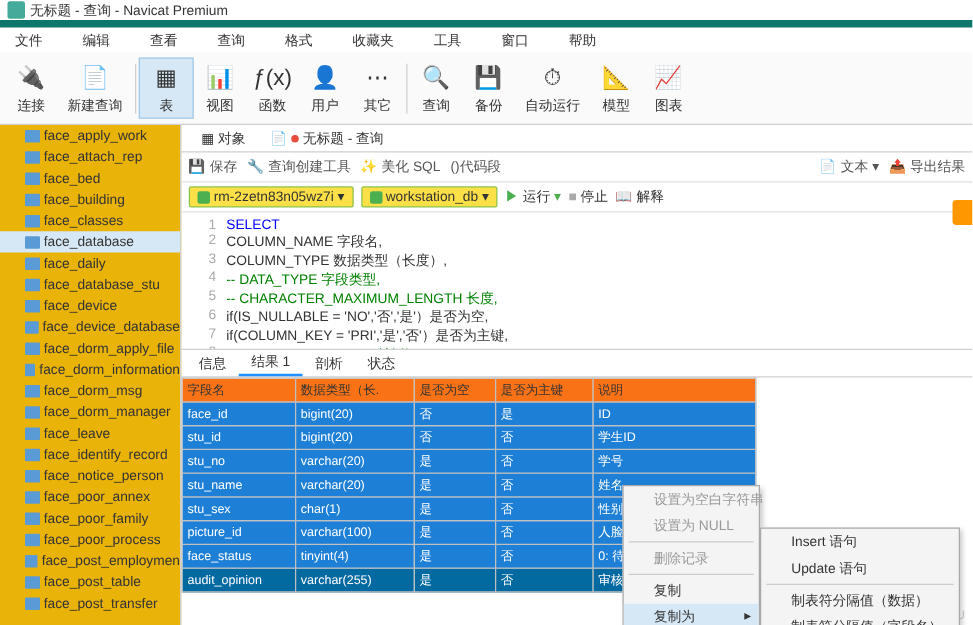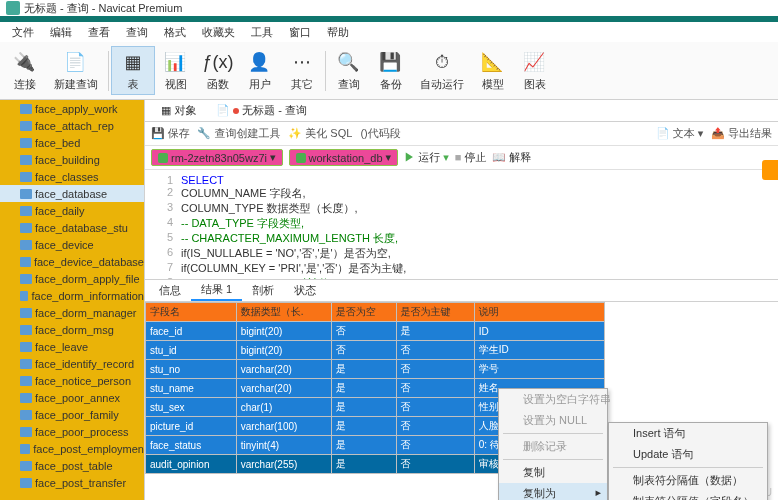--- a/index.html
+++ b/index.html
@@ -1,38 +1,38 @@
 <!DOCTYPE html>
 <html><head>
 <meta charset="utf-8">
 <style>
 *{margin:0;padding:0;box-sizing:border-box;font-family:"Microsoft YaHei",Arial,sans-serif;font-size:11px;color:#333}
 body{background:#fff;width:778px;height:500px;overflow:hidden;position:relative}
 .titlebar{height:22px;background:#fff;display:flex;align-items:center;padding:0 6px;border-bottom:6px solid #0f766e}
 .titlebar .ico{width:14px;height:14px;background:#4a9;border-radius:2px;margin-right:4px}
-.menubar{height:20px;display:flex;align-items:center;padding:0 6px;gap:4px}
+.menubar{height:20px;display:flex;align-items:center;padding:0 6px;gap:20px}
 .menubar span{padding:0 6px;cursor:default}
 .toolbar{height:58px;display:flex;align-items:center;padding:0 4px;border-bottom:1px solid #d0d0d0;background:#fafafa}
 .tb-item{display:flex;flex-direction:column;align-items:center;padding:2px 8px;min-width:40px;cursor:pointer}
 .tb-item.active{background:#d6e8f5;border:1px solid #a0c8e8}
 .tb-ico{width:26px;height:26px;margin-bottom:2px;display:flex;align-items:center;justify-content:center;font-size:18px}
 .tb-sep{width:1px;height:40px;background:#d0d0d0;margin:0 2px}
 .main{display:flex;height:400px}
 .sidebar{width:145px;border-right:1px solid #d0d0d0;overflow:hidden;background:#eab308}
 .tree-item{display:flex;align-items:center;height:17px;padding-left:20px;cursor:pointer;white-space:nowrap}
 .tree-item.sel{background:#d6e8f5}
 .tree-ico{width:12px;height:10px;background:#5b9bd5;margin-right:3px;border-radius:1px}
 .content{flex:1;display:flex;flex-direction:column;overflow:hidden}
 .tabbar{height:22px;display:flex;align-items:center;padding-left:8px;gap:4px;border-bottom:1px solid #d0d0d0}
 .tabbar .tab{padding:2px 8px;display:flex;align-items:center;gap:3px}
 .tabbar .dot{width:6px;height:6px;background:#e74c3c;border-radius:50%}
 .actionbar{height:24px;display:flex;align-items:center;padding:0 6px;gap:8px;border-bottom:1px solid #e0e0e0}
 .actionbar span{cursor:pointer;color:#555}
 .connbar{height:24px;display:flex;align-items:center;padding:0 6px;gap:6px;border-bottom:1px solid #e0e0e0}
-.conn-box{background:#ec4899;border:1px solid #8bc34a;padding:1px 6px;display:flex;align-items:center;gap:3px;border-radius:2px}
+.conn-box{background:#fde047;border:1px solid #8bc34a;padding:1px 6px;display:flex;align-items:center;gap:3px;border-radius:2px}
 .conn-ico{width:10px;height:10px;background:#4caf50;border-radius:2px}
 .editor{height:110px;padding:4px 8px;font-family:Consolas,monospace;border-bottom:1px solid #d0d0d0;overflow:hidden;position:relative}
 .editor .ln{display:flex}
 .editor .num{width:20px;color:#aaa;text-align:right;margin-right:8px;user-select:none}
 .kw{color:#0000ff}
 .cm{color:#008000}
 .resulttabs{height:22px;display:flex;align-items:center;border-bottom:1px solid #d0d0d0;padding-left:4px}
 .resulttabs span{padding:2px 10px;cursor:pointer}
 .resulttabs .act{border-bottom:2px solid #1e90ff;color:#333;font-weight:400}
 .grid{flex:1;position:relative}
@@ -167,25 +167,25 @@
       <div class="tree-item">
         <div class="tree-ico"></div>
         <span>face_dorm_apply_file</span>
       </div>
       <div class="tree-item">
         <div class="tree-ico"></div>
         <span>face_dorm_information</span>
       </div>
       <div class="tree-item">
         <div class="tree-ico"></div>
+        <span>face_dorm_msg</span>
+      </div>
+      <div class="tree-item">
+        <div class="tree-ico"></div>
         <span>face_dorm_manager</span>
-      </div>
-      <div class="tree-item">
-        <div class="tree-ico"></div>
-        <span>face_dorm_msg</span>
       </div>
       <div class="tree-item">
         <div class="tree-ico"></div>
         <span>face_leave</span>
       </div>
       <div class="tree-item">
         <div class="tree-ico"></div>
         <span>face_identify_record</span>
       </div>
       <div class="tree-item">

